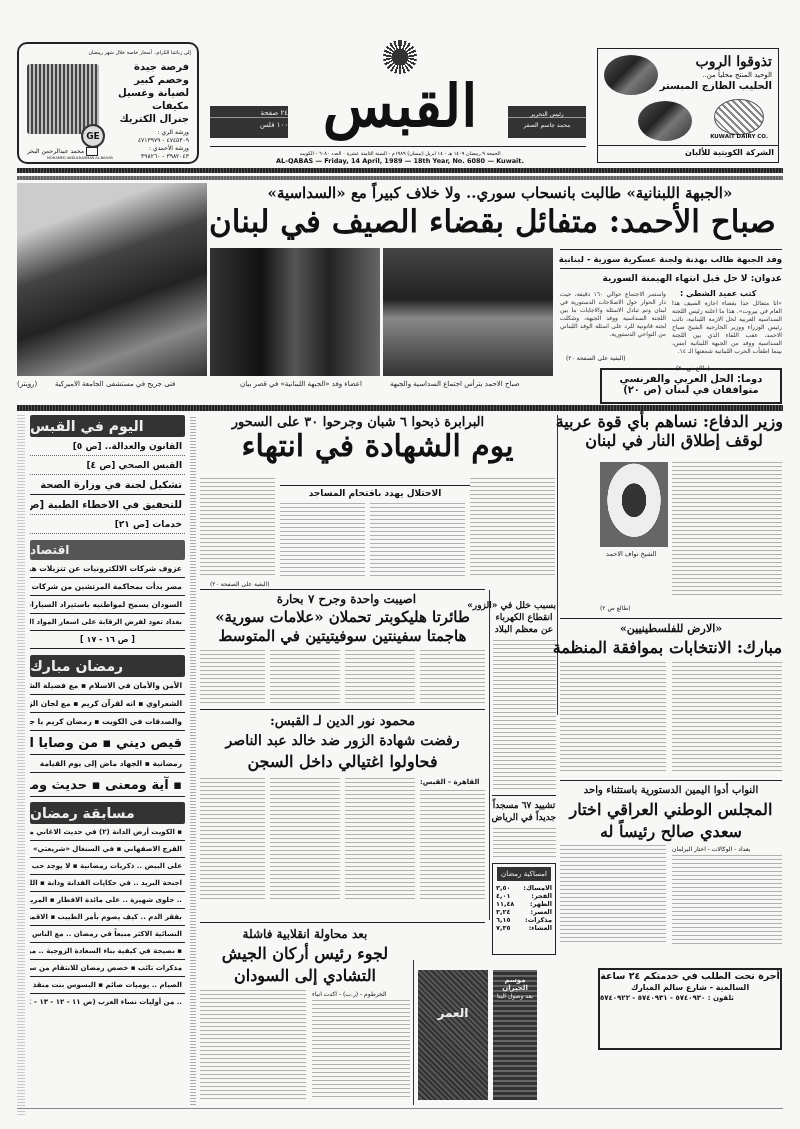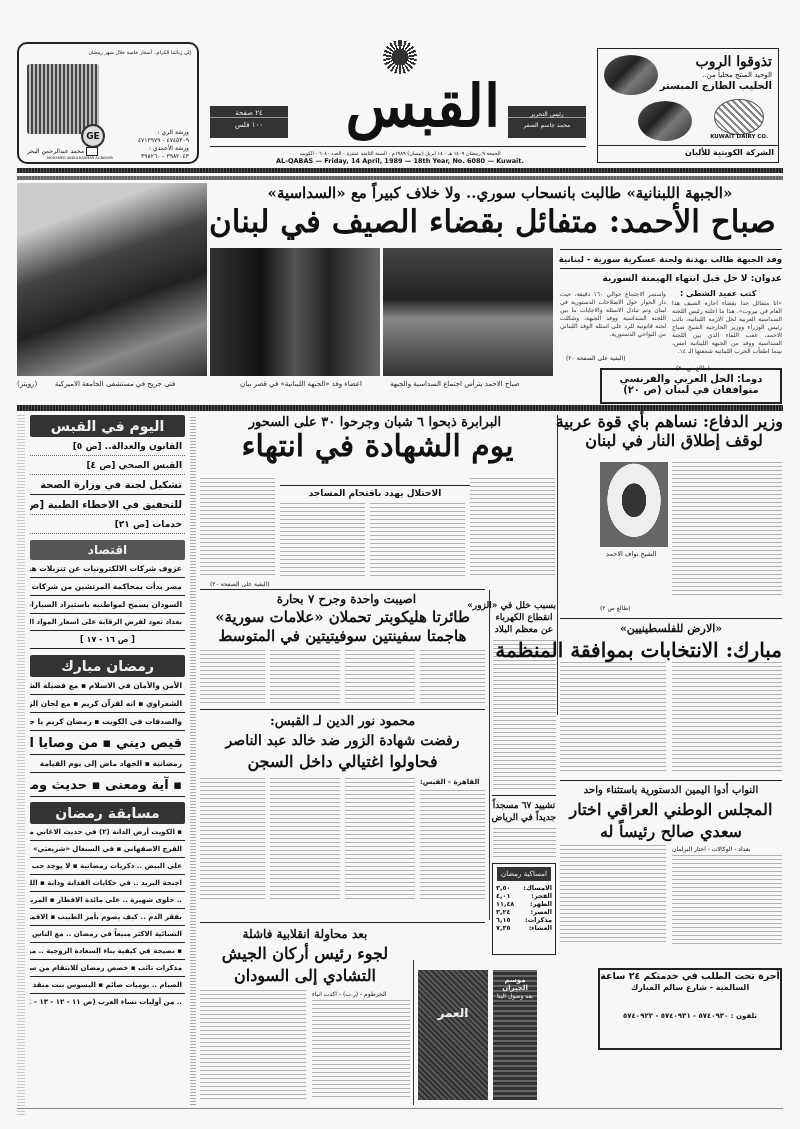--- a/index.html
+++ b/index.html
@@ -10,51 +10,58 @@
   .rbox{border:2px solid #222;border-radius:10px}
   .txt{font-size:7px;line-height:9px;color:#333;text-align:justify;overflow:hidden}
   .txtfill{background:repeating-linear-gradient(180deg,#777 0 1.4px,transparent 1.4px 4px);opacity:.55}
   .hbar{background:repeating-linear-gradient(90deg,#222 0 2px,#555 2px 3px);height:5px}
   .dark{background:#333;color:#eee}
   .photo{background:linear-gradient(135deg,#555,#222 40%,#777 60%,#333);}
   .cap{font-size:7px;color:#222;white-space:nowrap}
   .hl{font-family:"DejaVu Serif",serif;font-weight:bold;text-align:center;white-space:nowrap}
   .sideitem{font-size:9px;font-weight:bold;border-bottom:1px dotted #666;padding:4px 3px;white-space:nowrap;overflow:hidden}
   .sideitem.solid{border-bottom:1.5px solid #222}
-  .sechead{font-size:15px;font-weight:bold;text-align:center;padding:3px 0;border-radius:2px}
+  .sechead{font-size:15px;font-weight:bold;text-align:left;padding:3px 0;border-radius:2px}
   .vline{background:#333;width:1px}
   .prayer-row{display:flex;justify-content:space-between;font-size:9px;font-weight:bold;padding:1px 6px}
   .ltr{direction:ltr}
 </style>
 </head>
 <body>
 
 <div class="abs rbox" style="left:17px;top:42px;width:182px;height:122px;">
   <div class="abs photo" style="left:8px;top:20px;width:72px;height:70px;border-radius:3px;background:repeating-linear-gradient(90deg,#444 0 2px,#bbb 2px 4px);"></div>
   <div class="abs" style="left:62px;top:80px;width:24px;height:24px;border-radius:50%;border:2px solid #333;font-size:9px;font-weight:bold;text-align:center;line-height:20px;direction:ltr;background:#ddd">GE</div>
   <div class="abs" style="right:6px;top:5px;font-size:5px;white-space:nowrap">إلى زبائننا الكرام.. أسعار خاصة خلال شهر رمضان</div>
+  <div class="abs" style="right:8px;top:16px;text-align:right;font-weight:bold;font-size:10px;line-height:13px">
+    <div>فرصة جيدة</div>
+    <div>وخصم كبير</div>
+    <div>لصيانة وغسيل</div>
+    <div>مكيفات</div>
+    <div>جنرال الكتريك</div>
+  </div>
   <div class="abs" style="right:8px;top:84px;font-size:6px;line-height:8px;text-align:right">
     <div>ورشة الري :</div>
     <div>٤٧٤٥٣٠٩ - ٤٧١٣٩٧٩</div>
     <div>ورشة الأحمدي :</div>
     <div>٣٩٨٢٠٤٣ - ٣٩٨٢٦٠</div>
   </div>
   <div class="abs" style="left:8px;top:103px;font-size:6px;white-space:nowrap">
     <span style="display:inline-block;width:12px;height:9px;border:1.5px solid #222;vertical-align:middle"></span>
     <span>محمد عبدالرحمن البحر</span>
   </div>
   <div class="abs ltr" style="left:28px;top:112px;font-size:3.5px;white-space:nowrap">MOHAMED ABDULRAHMAN AL-BAHAR</div>
 </div>
 
-<div class="abs" style="left:300px;top:40px;width:200px;height:110px;text-align:right">
+<div class="abs" style="left:300px;top:40px;width:200px;height:110px;text-align:center">
   <div style="margin:0 auto;width:34px;height:34px;border-radius:50%;background:radial-gradient(circle,#333 0 35%,transparent 36%),repeating-conic-gradient(#333 0 8deg,#f7f7f5 8deg 16deg);"></div>
   <div style="font-family:'DejaVu Serif',serif;font-weight:bold;font-size:58px;line-height:64px;letter-spacing:-2px">القبس</div>
 </div>
 
-<div class="abs dark" style="left:210px;top:106px;width:78px;height:32px;font-size:7px;text-align:center">
+<div class="abs dark" style="left:210px;top:106px;width:78px;height:32px;font-size:7px;">
   <div style="padding-top:3px;border-bottom:1px solid #999">٢٤ صفحة</div>
   <div style="padding-top:3px">١٠٠ فلس</div>
 </div>
 <div class="abs dark" style="left:508px;top:106px;width:78px;height:32px;font-size:6px;text-align:center">
   <div style="padding-top:4px;border-bottom:1px solid #999">رئيس التحرير</div>
   <div style="padding-top:3px">محمد جاسم الصقر</div>
 </div>
 <div class="abs" style="left:210px;top:146px;width:376px;height:1px;background:#222"></div>
 <div class="abs" style="left:220px;top:150px;width:360px;font-size:5px;text-align:center;white-space:nowrap">الجمعة ٩ رمضان ١٤٠٩ هـ - ١٤ ابريل (نيسان) ١٩٨٩م - السنة الثامنة عشرة - العدد ٦٠٨٠ - الكويت</div>
 <div class="abs ltr" style="left:220px;top:157px;width:360px;font-size:6.5px;font-weight:bold;text-align:center;white-space:nowrap">AL-QABAS — Friday, 14 April, 1989 — 18th Year, No. 6080 — Kuwait.</div>
@@ -134,21 +141,21 @@
   <div class="sideitem solid" style="font-size:7px">بفقر الدم .. كيف يصوم بأمر الطبيب ▪ الاقمشة</div>
   <div class="sideitem solid" style="font-size:7px">النسائية الاكثر مبيعاً في رمضان .. مع الناس</div>
   <div class="sideitem solid" style="font-size:7px">▪ نصيحة في كيفية بناء السعادة الزوجية .. من</div>
   <div class="sideitem solid" style="font-size:7px">مذكرات تائب ▪ خصص رمضان للانتقام من ساعات</div>
   <div class="sideitem solid" style="font-size:7px">الصيام .. يوميات صائم ▪ البسوس بنت منقذ التميمية</div>
   <div class="sideitem" style="font-size:7px;border:none">.. من أوليات نساء العرب (ص ١١ - ١٢ - ١٣ - ١٤)</div>
 </div>
 
 <div class="abs vline" style="left:190px;top:415px;height:690px;background:repeating-linear-gradient(0deg,#aaa 0 1px,transparent 1px 3px);width:6px"></div>
 
-<div class="abs hl" style="left:200px;top:414px;width:350px;font-size:13px">البرابرة ذبحوا ٦ شبان وجرحوا ٣٠ على السحور</div>
+<div class="abs hl" style="left:183px;top:414px;width:350px;font-size:13px">البرابرة ذبحوا ٦ شبان وجرحوا ٣٠ على السحور</div>
 <div class="abs hl" style="left:200px;top:428px;width:355px;font-size:30px;line-height:36px">يوم الشهادة في انتهاء</div>
 <div class="abs" style="left:280px;top:485px;width:190px;height:1px;background:#222"></div>
 <div class="abs" style="left:280px;top:488px;width:190px;font-size:9px;font-weight:bold;text-align:center;white-space:nowrap">الاحتلال يهدد باقتحام المساجد</div>
 <div class="abs txtfill" style="left:470px;top:478px;width:85px;height:100px"></div>
 <div class="abs txtfill" style="left:370px;top:503px;width:95px;height:75px"></div>
 <div class="abs txtfill" style="left:280px;top:503px;width:85px;height:75px"></div>
 <div class="abs txtfill" style="left:200px;top:478px;width:75px;height:100px"></div>
 <div class="abs cap" style="left:210px;top:580px;font-size:6px">(البقية على الصفحة ٢٠)</div>
 
 <div class="abs vline" style="left:557px;top:415px;height:300px"></div>
@@ -169,21 +176,21 @@
 <div class="abs txtfill" style="left:200px;top:650px;width:65px;height:55px"></div>
 
 <div class="abs vline" style="left:489px;top:590px;height:330px"></div>
 <div class="abs hl" style="left:492px;top:600px;width:64px;font-size:9px">بسبب خلل في «الزور»</div>
 <div class="abs hl" style="left:492px;top:612px;width:64px;font-size:9px">انقطاع الكهرباء</div>
 <div class="abs hl" style="left:492px;top:624px;width:64px;font-size:9px">عن معظم البلاد</div>
 <div class="abs txtfill" style="left:493px;top:640px;width:63px;height:150px"></div>
 
 <div class="abs" style="left:560px;top:618px;width:222px;height:1px;background:#222"></div>
 <div class="abs hl" style="left:560px;top:622px;width:222px;font-size:11px">«الارض للفلسطينيين»</div>
-<div class="abs hl" style="left:560px;top:638px;width:222px;font-size:20px">مبارك: الانتخابات بموافقة المنظمة</div>
+<div class="abs hl" style="left:560px;top:638px;width:222px;font-size:16px">مبارك: الانتخابات بموافقة المنظمة</div>
 <div class="abs txtfill" style="left:672px;top:662px;width:110px;height:110px"></div>
 <div class="abs txtfill" style="left:560px;top:662px;width:106px;height:110px"></div>
 
 <div class="abs" style="left:200px;top:709px;width:285px;height:1px;background:#222"></div>
 <div class="abs hl" style="left:200px;top:713px;width:285px;font-size:13px">محمود نور الدين لـ القبس:</div>
 <div class="abs hl" style="left:200px;top:732px;width:285px;font-size:14px">رفضت شهادة الزور ضد خالد عبد الناصر</div>
 <div class="abs hl" style="left:200px;top:752px;width:285px;font-size:16px">فحاولوا اغتيالي داخل السجن</div>
 <div class="abs" style="left:420px;top:778px;font-size:7px;font-weight:bold;white-space:nowrap">القاهرة - القبس:</div>
 <div class="abs txtfill" style="left:420px;top:790px;width:65px;height:110px"></div>
 <div class="abs txtfill" style="left:345px;top:778px;width:70px;height:122px"></div>
@@ -244,16 +251,16 @@
   <div style="font-size:12px;text-align:center;margin-top:36px;font-weight:bold">العمر</div>
 </div>
 <div class="abs dark" style="left:493px;top:970px;width:44px;height:130px;background:repeating-linear-gradient(0deg,#333 0 3px,#666 3px 5px)">
   <div style="font-size:7px;text-align:center;margin-top:6px;font-weight:bold">موسم الحيران</div>
   <div style="font-size:6px;text-align:center">بعد وصول البنا</div>
 </div>
 
 <div class="abs box" style="left:598px;top:968px;width:184px;height:82px;border-width:2px">
   <div style="font-size:9.5px;font-weight:bold;text-align:center;white-space:nowrap">أجرة تحت الطلب في خدمتكم ٢٤ ساعة</div>
   <div style="font-size:8px;font-weight:bold;text-align:center;white-space:nowrap;margin-top:2px">السالمية - شارع سالم المبارك</div>
-  <div style="font-size:7px;font-weight:bold;text-align:center;white-space:nowrap;margin-top:20px">تلفون : ٥٧٤٠٩٣٠ - ٥٧٤٠٩٣١ - ٥٧٤٠٩٢٢</div>
+  <div style="font-size:7px;font-weight:bold;text-align:left;white-space:nowrap;margin-top:2px">تلفون : ٥٧٤٠٩٣٠ - ٥٧٤٠٩٣١ - ٥٧٤٠٩٢٢</div>
 </div>
 
 <div class="abs" style="left:17px;top:1108px;width:766px;height:1px;background:#888"></div>
 
 </body></html>

